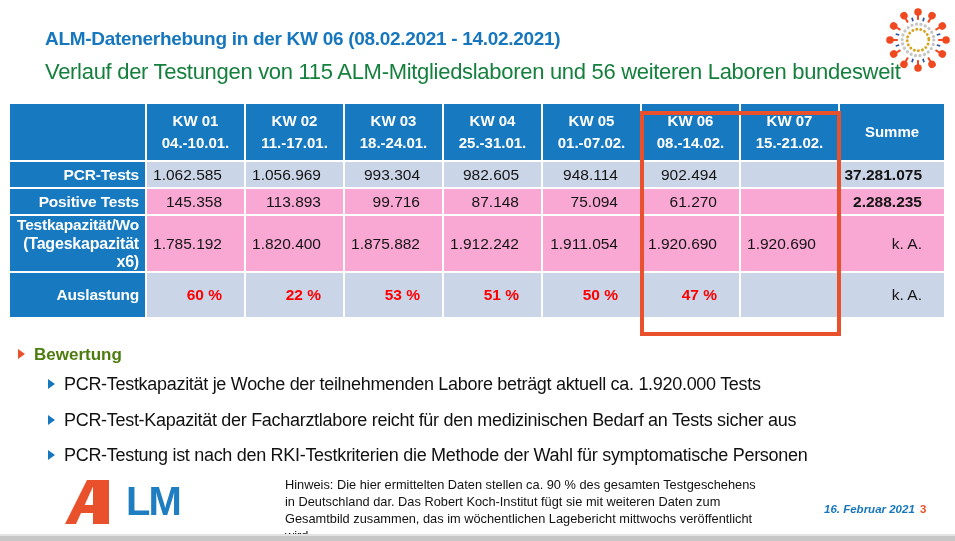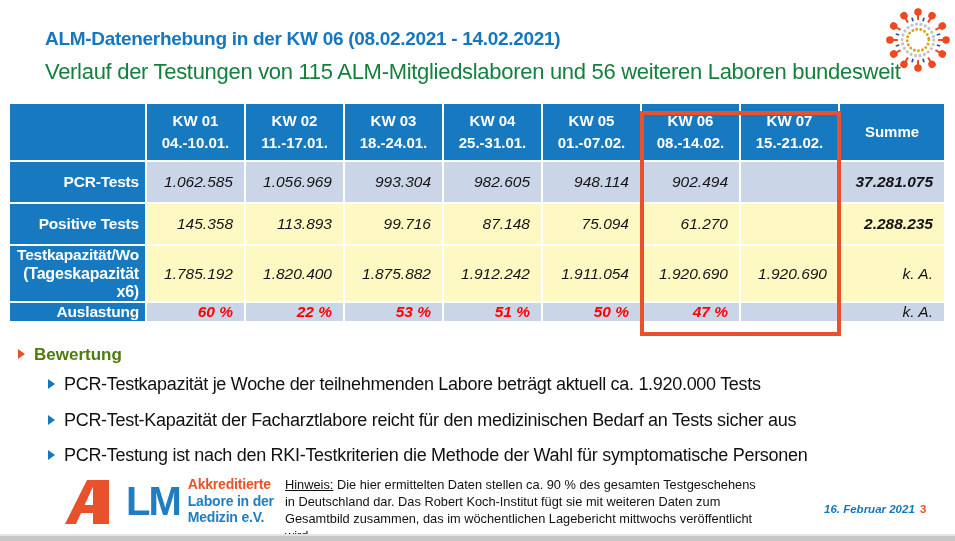--- a/index.html
+++ b/index.html
@@ -31,31 +31,30 @@
     table-layout:fixed; width:938px;
   }
   table.data td, table.data th { overflow:hidden; }
   th.blue, td.rowlabel {
     background:#1779BF; color:#ffffff; font-weight:bold;
   }
   th.blue { font-size:15px; line-height:1.45; text-align:center; vertical-align:middle; height:56px; }
   td.rowlabel { text-align:right; padding-right:6px; font-size:15.5px; vertical-align:middle; letter-spacing:-0.2px; }
   td.rowlabel .sub { font-size:16px; display:block; margin-top:1px; }
   td.val {
-    font-size:15.5px; color:#141414; text-align:right; padding-right:11px;
+    font-size:15.5px; color:#141414; text-align:right; padding-right:22px;
     vertical-align:middle;
-    font-style:italic;
   }
   tr.band-a td.val { background:#CBD5E8; }
-  tr.band-b td.val { background:#fef9c3; }
+  tr.band-b td.val { background:#f9a8d4; }
   td.val.bold { font-weight:bold; }
   td.val.red { color:#FF0000; font-weight:bold; }
-  tr.r-short td { height:40px; }
+  tr.r-short td { height:25px; }
   tr.r-tall td { height:33px; }
-  tr.r-last td { height:18px; }
+  tr.r-last td { height:44px; }
 
   .highlight-rect {
     position:absolute; left:640px; top:111px; width:201px; height:225px;
     border:4px solid #E8512B; pointer-events:none;
   }
 
   
   .bewertung-head { position:absolute; left:18px; top:345px; font-size:17px; font-weight:bold; color:#4d7c0f; }
   .bullet { position:absolute; left:48px; font-size:18px; color:#111; letter-spacing:-0.3px; white-space:nowrap; }
   .b1 { top:374px; } .b2 { top:410px; } .b3 { top:445px; }
@@ -72,21 +71,21 @@
   .logo-mark { width:50px; height:50px; }
   .logo-lm { font-size:40px; font-weight:bold; color:#1F7DC2; letter-spacing:-2px; margin-left:14px; line-height:48px; }
   .logo-text { margin-left:8px; font-weight:bold; font-size:14px; line-height:1.18; letter-spacing:-0.2px; }
   .logo-text .l1 { color:#E8512B; }
   .logo-text .l2, .logo-text .l3 { color:#1F7DC2; }
 
   .hinweis {
     position:absolute; left:285px; top:477px; width:478px;
     font-size:12.8px; line-height:1.32; color:#111;
   }
-  .hinweis .u { text-decoration:underline; }
+  .hinweis .u { }
 
   .footer-date {
     position:absolute; left:800px; top:503px;
     font-size:11.5px; font-style:italic; color:#1777BE; font-weight:bold;margin-left:24px;
   }
   .footer-page {
     position:absolute; left:920px; top:503px;
     font-size:11.5px; font-weight:bold; color:#E8512B;
   }
   .bottom-bar {
@@ -246,25 +245,20 @@
   <span class="tri blue"></span><span>PCR-Testung ist nach den RKI-Testkriterien die Methode der Wahl für symptomatische Personen</span>
 </div>
 
 <div class="logo">
   <svg class="logo-mark" viewBox="0 0 48 50" aria-hidden="true">
     <polygon points="2,48 24,4 33,4 13,48" fill="#E8512B"></polygon>
     <rect x="30" y="4" width="16" height="44" fill="#E8512B"></rect>
     <polygon points="14,29 30,29 30,37 10,37" fill="#E8512B"></polygon>
   </svg>
   <span class="logo-lm">LM</span>
-  <span class="logo-text">
-    <span class="l1" style="display:block">Akkreditierte</span>
-    <span class="l2" style="display:block">Labore in der</span>
-    <span class="l3" style="display:block">Medizin e.V.</span>
-  </span>
 </div>
 
 <div class="hinweis">
   <span class="u">Hinweis:</span><span> Die hier ermittelten Daten stellen ca. 90 % des gesamten Testgeschehens in Deutschland dar. Das Robert Koch-Institut fügt sie mit weiteren Daten zum Gesamtbild zusammen, das im wöchentlichen Lagebericht mittwochs veröffentlicht wird.</span>
 </div>
 
 <div class="footer-date">16. Februar 2021</div>
 <div class="footer-page">3</div>
 <div class="bottom-bar"></div>
 

